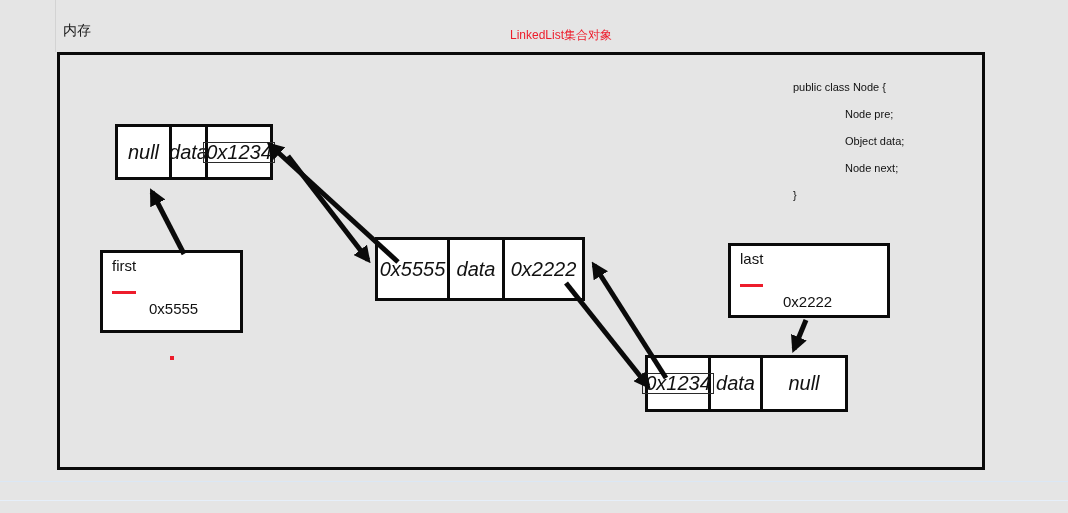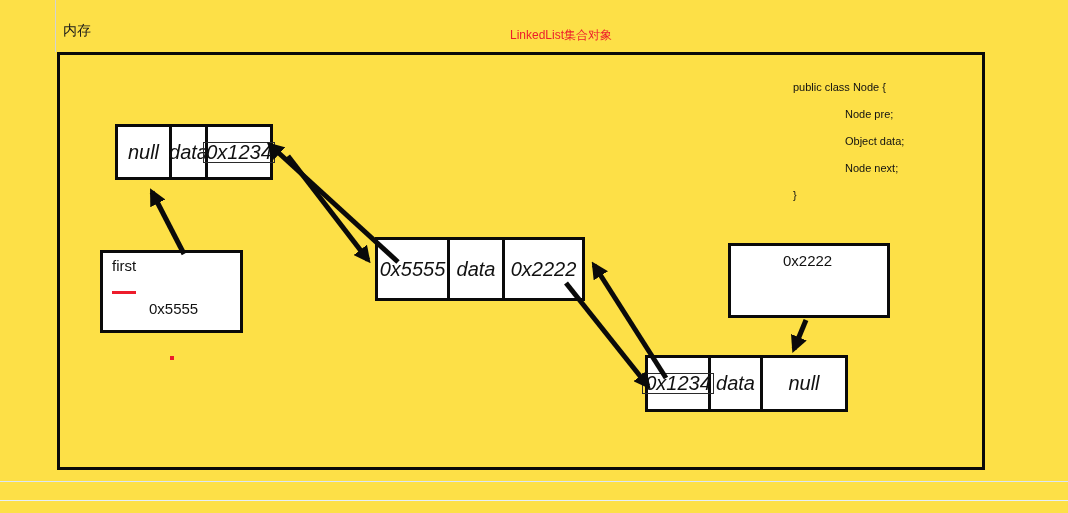--- a/index.html
+++ b/index.html
@@ -1,19 +1,19 @@
 <!DOCTYPE html>
 <html><head>
 <meta charset="utf-8">
 <style>
   * { margin: 0; padding: 0; box-sizing: border-box; }
   html, body { background: #ffffff; }
   body { font-family: "Liberation Sans", "DejaVu Sans", sans-serif; color: #151515; }
 
-  .stage { position: relative; width: 1068px; height: 513px; background: #fde047; overflow: hidden; }
+  .stage { position: relative; width: 1068px; height: 513px; background: #e5e5e5; overflow: hidden; }
 
   .label { position: absolute; font-size: 14px; color: #1a1a1a; white-space: nowrap; }
   .red-title { color: #ed1c2b; font-size: 12px; }
 
   .memory-box { position: absolute; left: 57px; top: 52px; width: 928px; height: 418px;
                 border: 3px solid #0a0a0a; background: transparent; }
 
   .code { position: absolute; left: 793px; top: 74px; font-size: 11px; line-height: 27px; color: #111; }
   .code .indent { padding-left: 52px; }
 
@@ -76,20 +76,23 @@
   </div>
 
   <div class="ptr-box" style="left:100px; top:250px; width:143px; height:83px;">
     <div>
       <span class="ptr-label">first</span>
     </div>
     <div class="ptr-value" style="margin-left:46px;">0x5555</div>
   </div>
 
   <div class="ptr-box" style="left:728px; top:243px; width:162px; height:75px;">
+    <div>
+      <span class="ptr-label">last</span>
+    </div>
     <div class="ptr-value" style="margin-left:52px;">0x2222</div>
   </div>
 
   <svg class="arrows" width="1068" height="513" viewBox="0 0 1068 513">
     <defs>
       <marker id="ah" viewBox="0 0 10 10" refX="7.5" refY="5" markerWidth="3.4" markerHeight="3.4" orient="auto-start-reverse">
         <path d="M0,0 L10,5 L0,10 z" fill="#0a0a0a"></path>
       </marker>
     </defs>
     <g stroke="#0a0a0a" stroke-width="5" fill="none">

